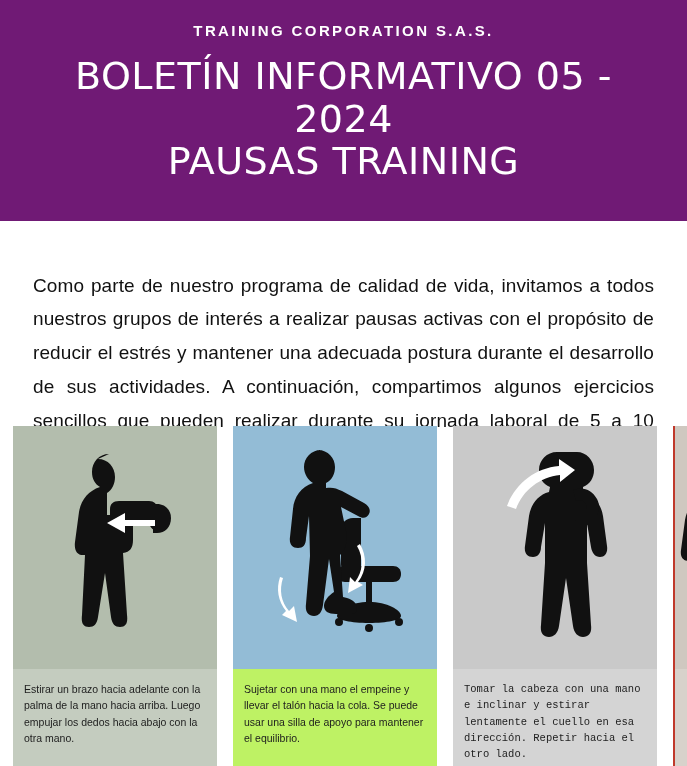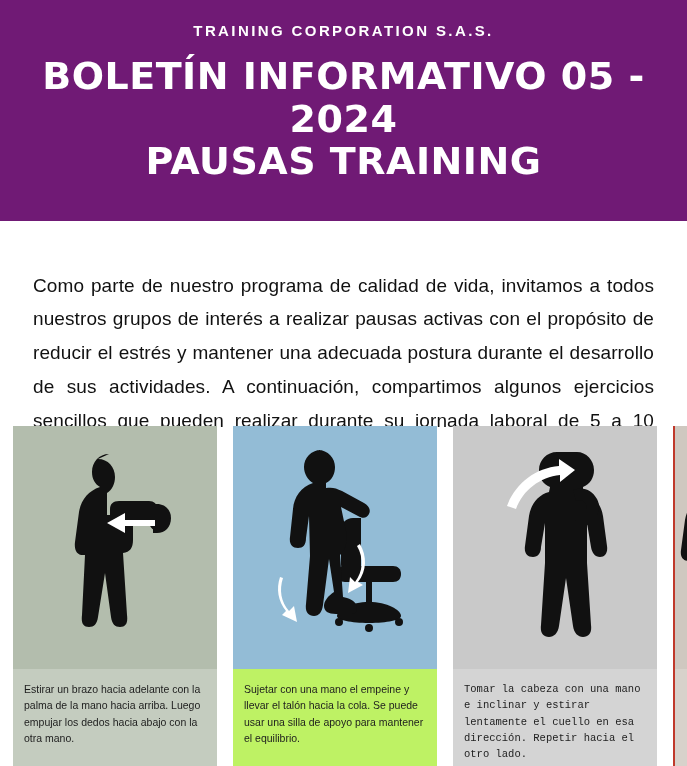--- a/index.html
+++ b/index.html
@@ -32,21 +32,21 @@
     color: #ffffff;
     font-size: 15px;
     font-weight: bold;
     letter-spacing: 2.4px;
     margin: 4px 0 12px 0;
     font-family: "Liberation Sans", sans-serif;
   }
   .header-title {
     color: #ffffff;
     font-size: 38px;
-    font-weight: bold;
+    font-weight: normal;
     letter-spacing: 0.5px;
     line-height: 1.12;
     margin: 16px;
     font-family: "DejaVu Sans", sans-serif;
   }
   .header-title .line2 {
     display: block;
   }
 
   

